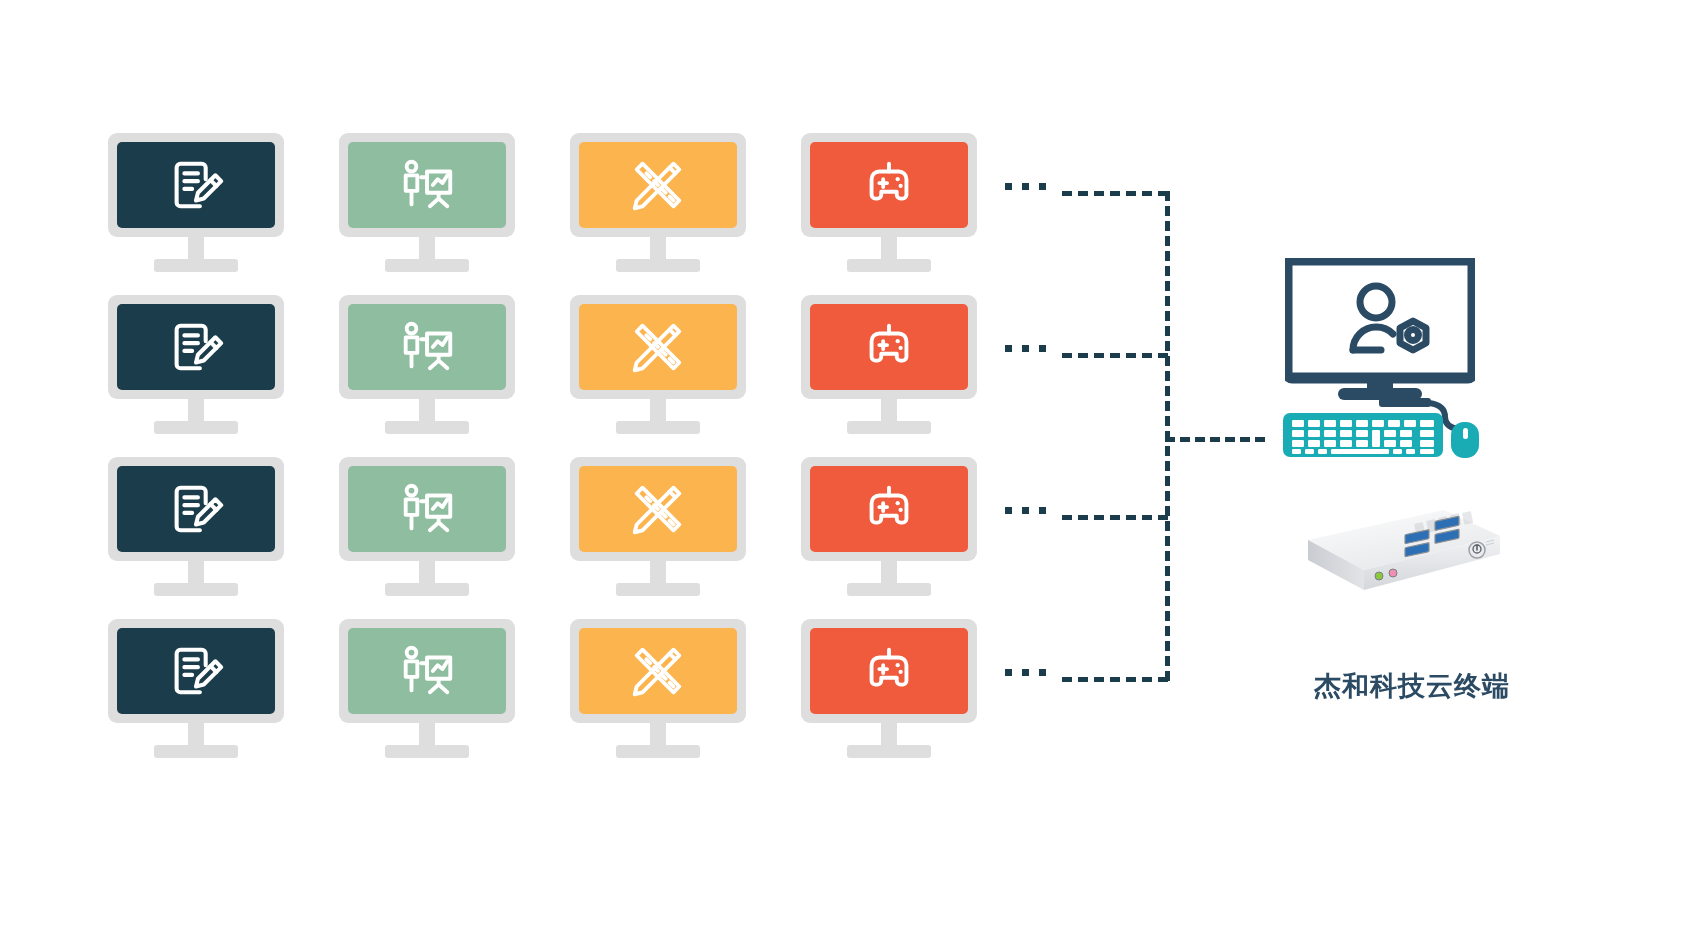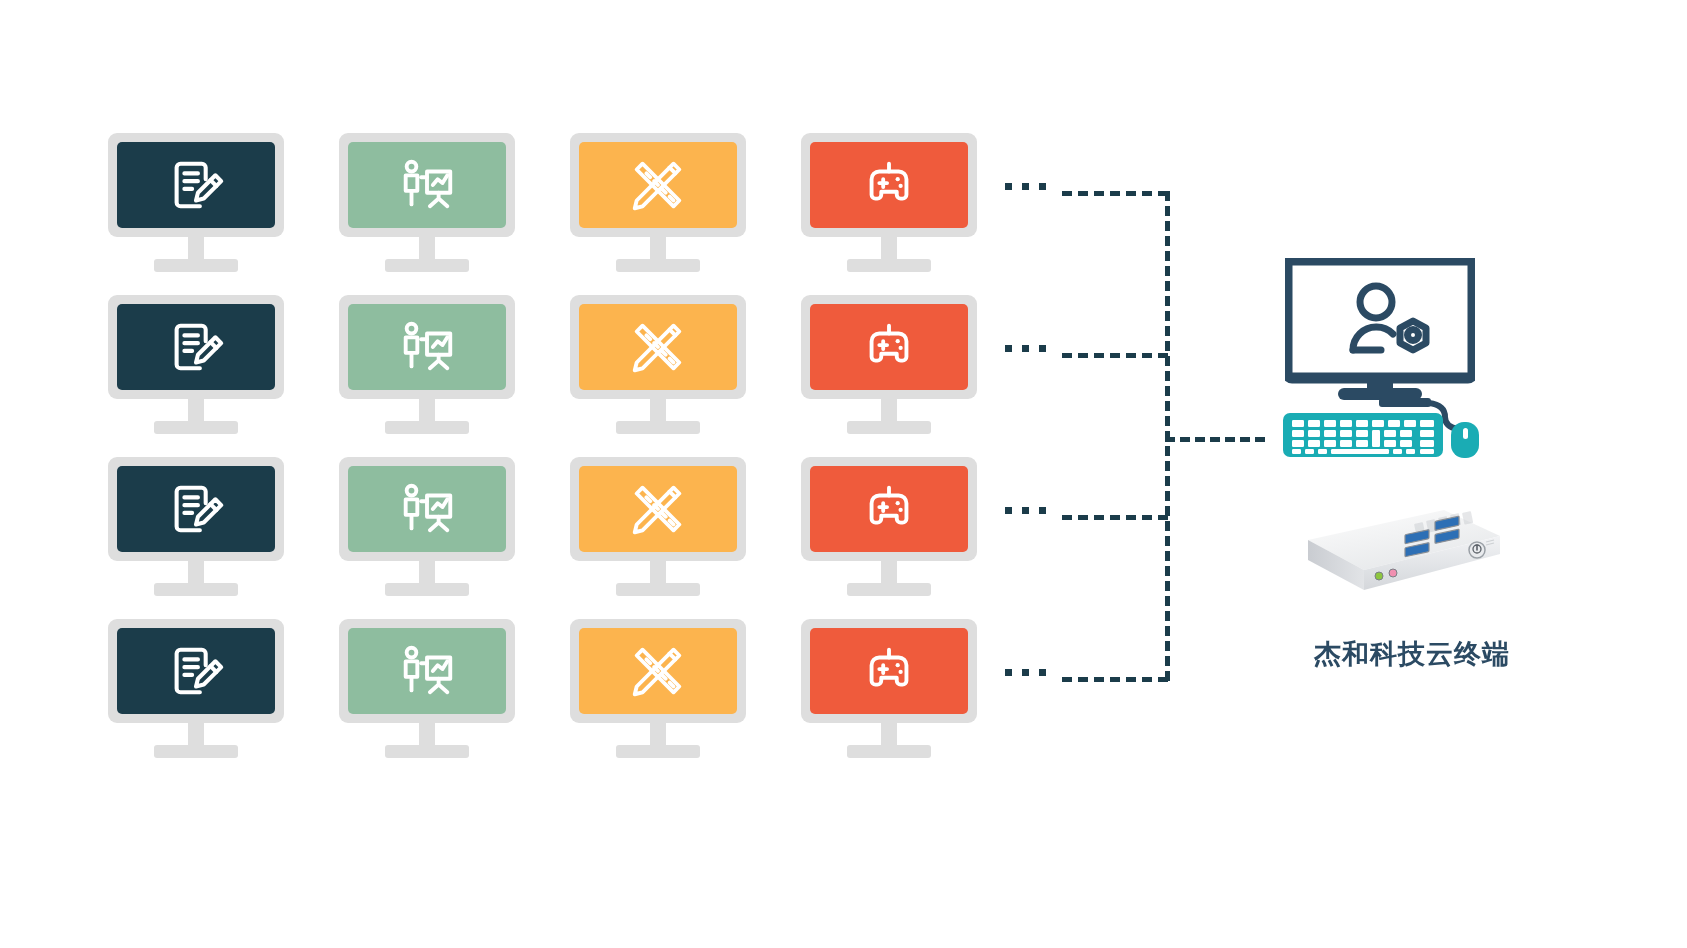--- a/index.html
+++ b/index.html
@@ -55,20 +55,21 @@
   .admin-kbd{position:absolute;}
   .minipc{position:absolute;}
   .caption{
     position:absolute;
     color:#2b4a63;
     font-weight:bold;
     font-size:27px;
     letter-spacing:1px;
     white-space:nowrap;
     font-family:"DejaVu Sans","Liberation Sans",sans-serif;
+    margin-top:32px;
   }
 </style>
 </head>
 <body>
 
 <div id="stage">
 
   <div class="client" style="left:108px;top:133px;">
     <div class="bezel">
       <div class="screen" style="background:#1b3c4a;">

